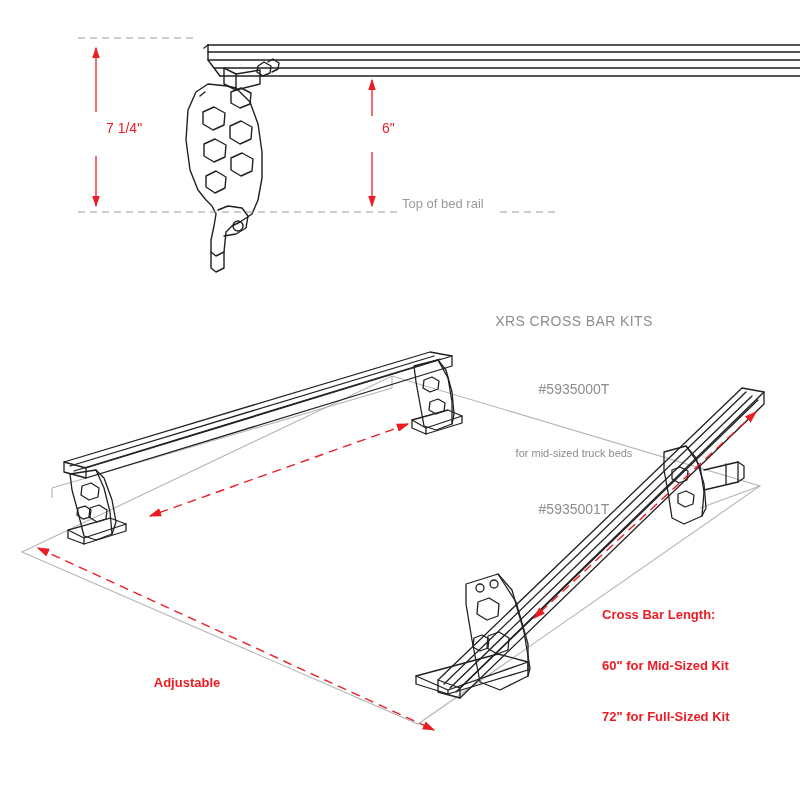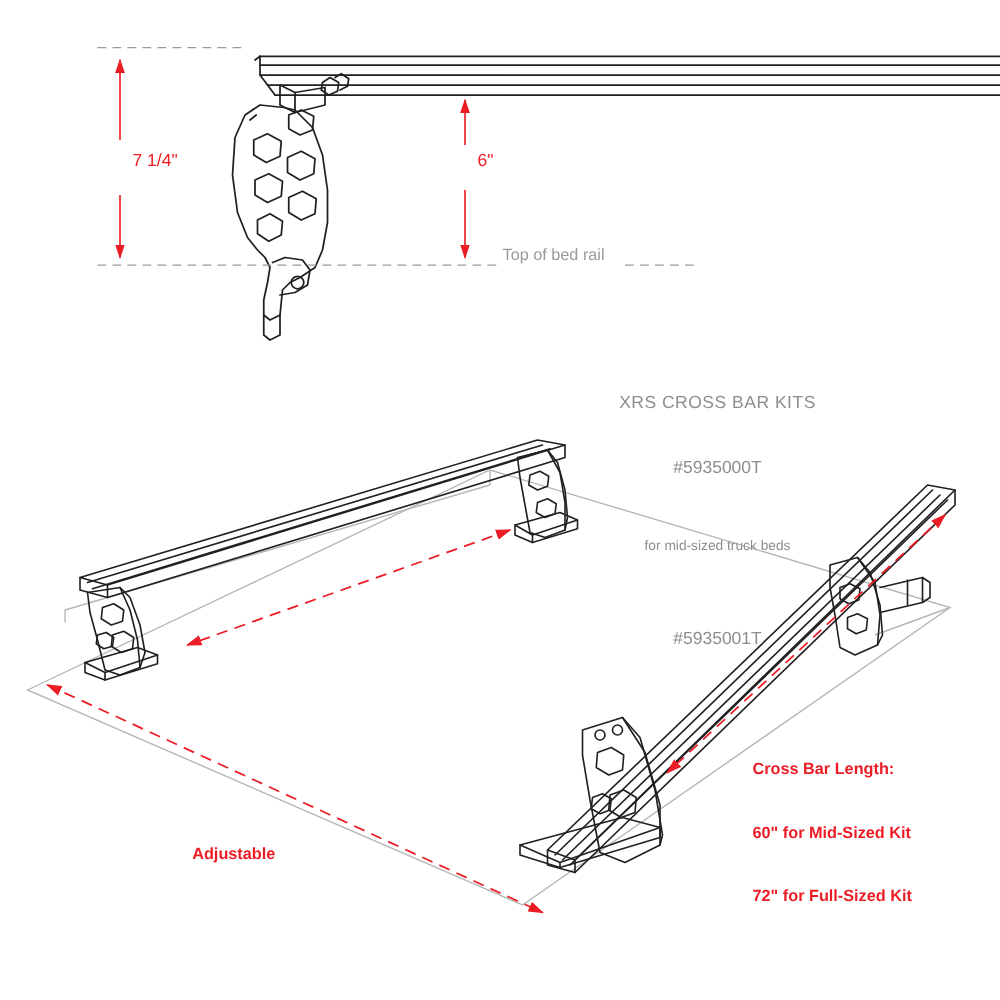--- a/index.html
+++ b/index.html
@@ -196,23 +196,23 @@
       <line x1="38" y1="548" x2="434" y2="730" stroke="#ec1c24" stroke-width="1.4" stroke-dasharray="9,6" marker-start="url(#arrowRedStart)" marker-end="url(#arrowRed)"></line>
     </g>
   </svg>
 
   <div class="dim-text" style="left:106px; top:120px;">7 1/4"</div>
   <div class="dim-text" style="left:382px; top:120px;">6"</div>
   <div class="toprail-text" style="left:402px; top:196px;">Top of bed rail</div>
 
   <div class="kit-title" style="left:434px; top:277px; width:280px;">
     <div class="t1">XRS CROSS BAR KITS</div>
-    <div class="t2" style="margin-top:0;">#5935000T</div>
+    <div class="t2" style="margin-top:16px;">#5935000T</div>
     <div class="t3" style="margin-top:14px;">for mid-sized truck beds</div>
-    <div class="t2" style="margin-top:23px;">#5935001T</div>
+    <div class="t2" style="margin-top:6px;">#5935001T</div>
   </div>
 
 
   <div class="label" style="left:602px; top:572px; width:200px;">
     <div>Cross Bar Length:</div>
     <div>60" for Mid-Sized Kit</div>
     <div>72" for Full-Sized Kit</div>
   </div>
 
   <div class="label" style="left:97px; top:640px; width:180px; text-align:center;">

